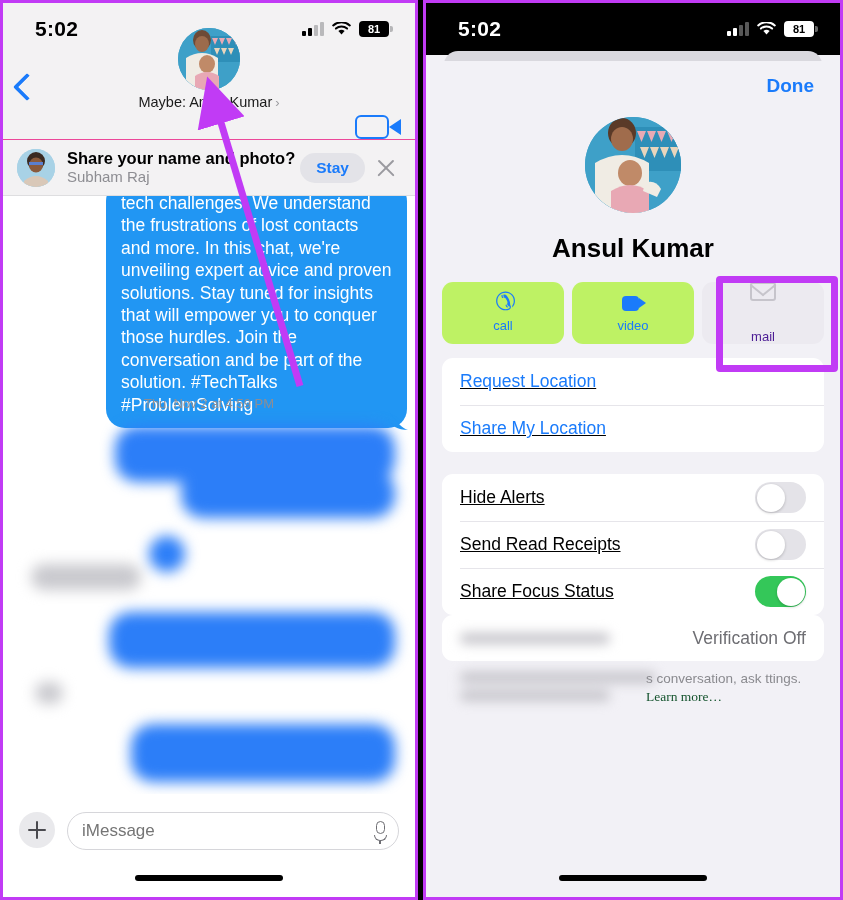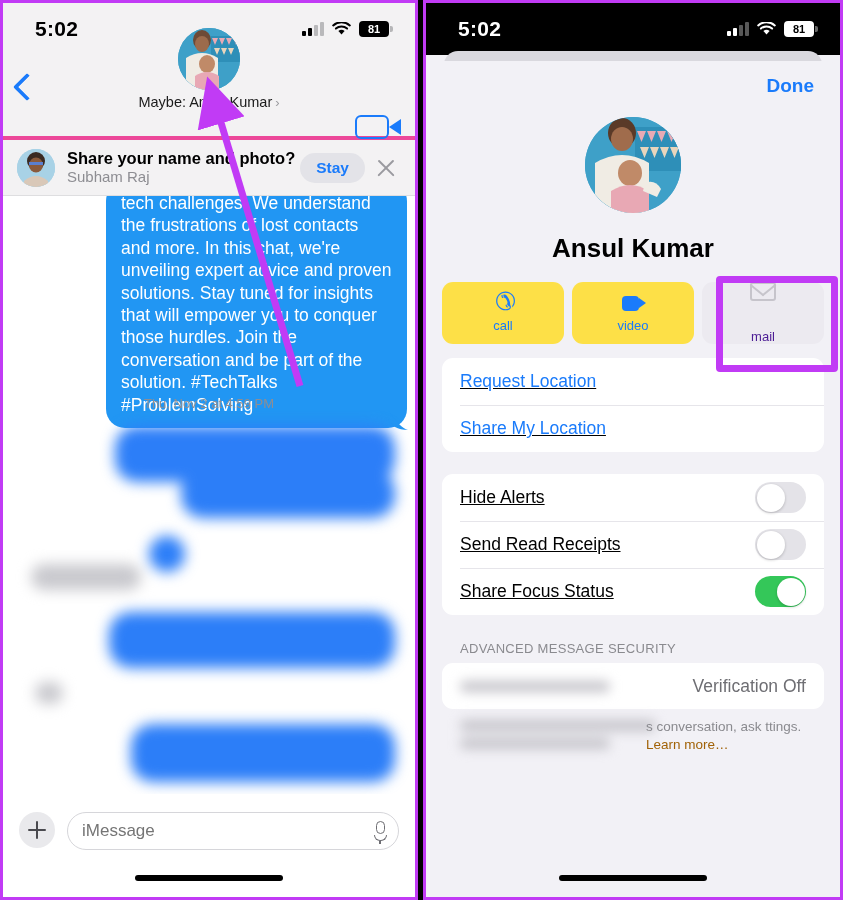--- a/index.html
+++ b/index.html
@@ -55,21 +55,21 @@
   .batt::after {
     content: ""; position: absolute; right: -4px; top: 5px;
     width: 3px; height: 6px; border-radius: 0 2px 2px 0;
   }
   .sb-light .batt::after { background: #b6b6b8; }
   .sb-dark  .batt::after { background: #6a6a6a; }
 
   
   .chat-header {
     position: relative; height: 85px; background: #f3f2f3;
-    border-bottom: 4px solid #ec4899;
+    border-bottom: 1px solid #ec4899;
     padding-left: 40px;
   }
   .back-chevron {
     position: absolute; left: 14px; top: 22px;
     width: 20px; height: 20px;
     border-left: 4px solid #1a7bfb; border-bottom: 4px solid #1a7bfb;
     transform: rotate(45deg); border-radius: 2px;
   }
   .hdr-avatar {
     position: absolute; left: 50%; top: -27px; transform: translateX(-50%);
@@ -199,21 +199,21 @@
   .profile-avatar {
     width: 96px; height: 96px; border-radius: 50%; margin: 0 auto;
     background: #3ea0c8; overflow: hidden;
   }
   .profile-name { font-size: 26px; font-weight: bold; color: #000; margin-top: 20px; }
 
   .action-row {
     display: flex; gap: 8px; padding: 18px 16px 0; position: relative;
   }
   .action-btn {
-    flex: 1 1 0; background: #fde047; border-radius: 11px; height: 62px;
+    flex: 1 1 0; background: #bef264; border-radius: 11px; height: 62px;
     display: flex; flex-direction: column; align-items: center; justify-content: center;
     gap: 4px; cursor: pointer;
   }
   .action-btn.disabled { background: #eceaf0; cursor: default; }
   .action-label { font-size: 13px; color: #1a7bfb; }
   .action-btn.disabled .action-label { color: #4c1d95; margin-top: 24px; }
 
   .ic { width: 26px; height: 20px; position: relative; }
   
   .ic-phone::before {
@@ -278,21 +278,21 @@
   .blur-label { filter: blur(6px); }
   .blur-chip { height: 11px; border-radius: 6px; background: #c5c4ca; }
   .verif { color: #6e6e73; font-size: 17.5px; }
 
   .sec-footer {
     margin: 9px 16px 0 34px; font-size: 13.5px; color: #8a8a8f; line-height: 1.35;
     position: relative; height: 40px;
   }
   .footer-blur { position: absolute; left: 0; top: 2px; filter: blur(6px); }
   .footer-text { position: absolute; right: 8px; top: 0; text-align: left; width: 170px; }
-  .learn { color: #a16207; }
+  .learn { color: #14532d; font-family: Liberation Serif, serif; }
 
   
   .arrow-svg { position: absolute; left: 0; top: 0; width: 843px; height: 900px; pointer-events: none; z-index: 40; }
 </style>
 </head>
 <body>
 
 <div class="stage">
 
   <div class="phone phone-left">
@@ -480,21 +480,20 @@
               </div>
           </div>
           <div class="row">
             <div class="row-label">Share Focus Status</div>
             <div class="toggle on">
                 <div class="knob"></div>
               </div>
           </div>
         </div>
 
-        <div class="section-title">ADVANCED MESSAGE SECURITY</div>
 
         <div class="sec-card">
           <div class="blur-label">
             <div class="blur-chip" style="width:150px;"></div>
           </div>
           <div class="verif">Verification Off</div>
         </div>
 
         <div class="sec-footer">
           <div class="footer-blur">

